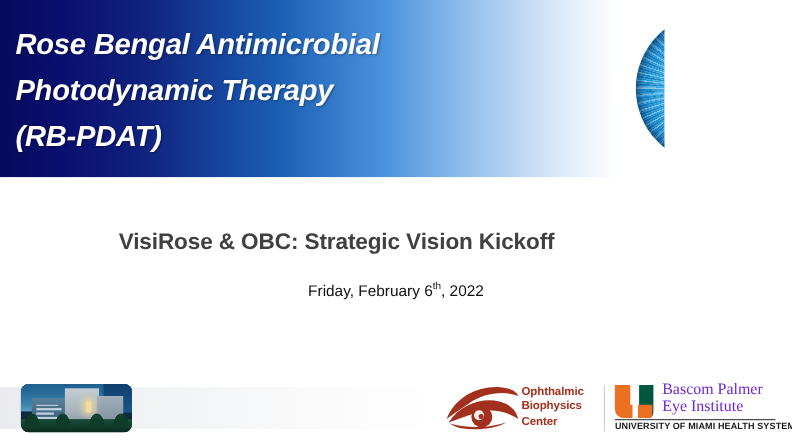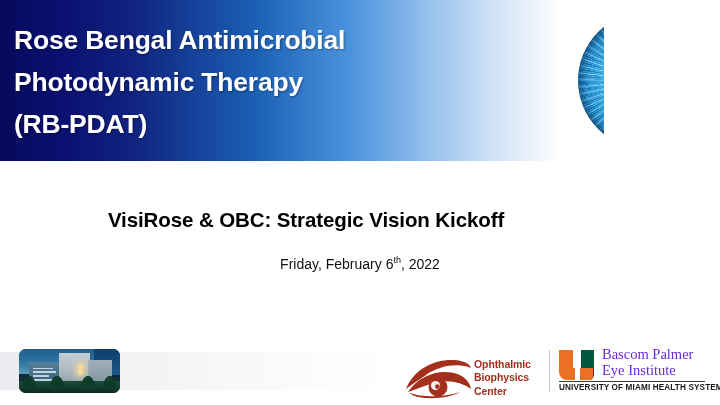--- a/index.html
+++ b/index.html
@@ -26,20 +26,21 @@
         #060a5c 0%,
         #0a1070 10%,
         #10237f 22%,
         #1b5fb4 42%,
         #4b93dd 58%,
         #9cc4ee 72%,
         #d6e6f8 83%,
         #ffffff 93%,
         #ffffff 100%);
     overflow:hidden;
+    font-style:italic;
   }
   .banner-title {
     position:absolute; left:14px; top:19px;
     width:540px;
     color:#ffffff;
     font-size:26.5px;
     font-weight:bold;
     line-height:42px;
     letter-spacing:-0.2px;
     text-shadow:1px 1px 2px rgba(0,0,0,0.35);
@@ -112,21 +113,21 @@
     position:absolute; left:0; top:0; right:0; bottom:0;
     border-radius:50%;
     box-shadow:inset 0 0 7px 3px rgba(4,40,72,0.55);
   }
 
   
   .subtitle {
     position:absolute; left:0; top:208px;
     width:612px;
     text-align:center;
-    color:#000000;
+    color:#404040;
     font-size:20.5px;
     font-weight:bold;
     letter-spacing:-0.1px;
   }
   .datestamp {
     position:absolute; left:0; top:256px;
     width:720px;
     text-align:center;
     color:#111111;
     font-size:14px;
@@ -193,21 +194,21 @@
   .bt-palm.p4 { left:82%; }
   .bt-win {
     position:absolute;
     background:rgba(226,238,246,0.80);
     height:1.5px;
   }
 
   
   .obc-logo {
     position:absolute; left:404px; top:349px;
-    width:138px; height:45px;margin-top:8px;
+    width:138px; height:45px;
   }
   .obc-eye {
     position:absolute; left:0; top:2px;
     width:68px; height:40px;
   }
   .obc-text {
     position:absolute; left:70px; top:1px;
     color:#a3301d;
     font-size:10.5px;
     font-weight:bold;

